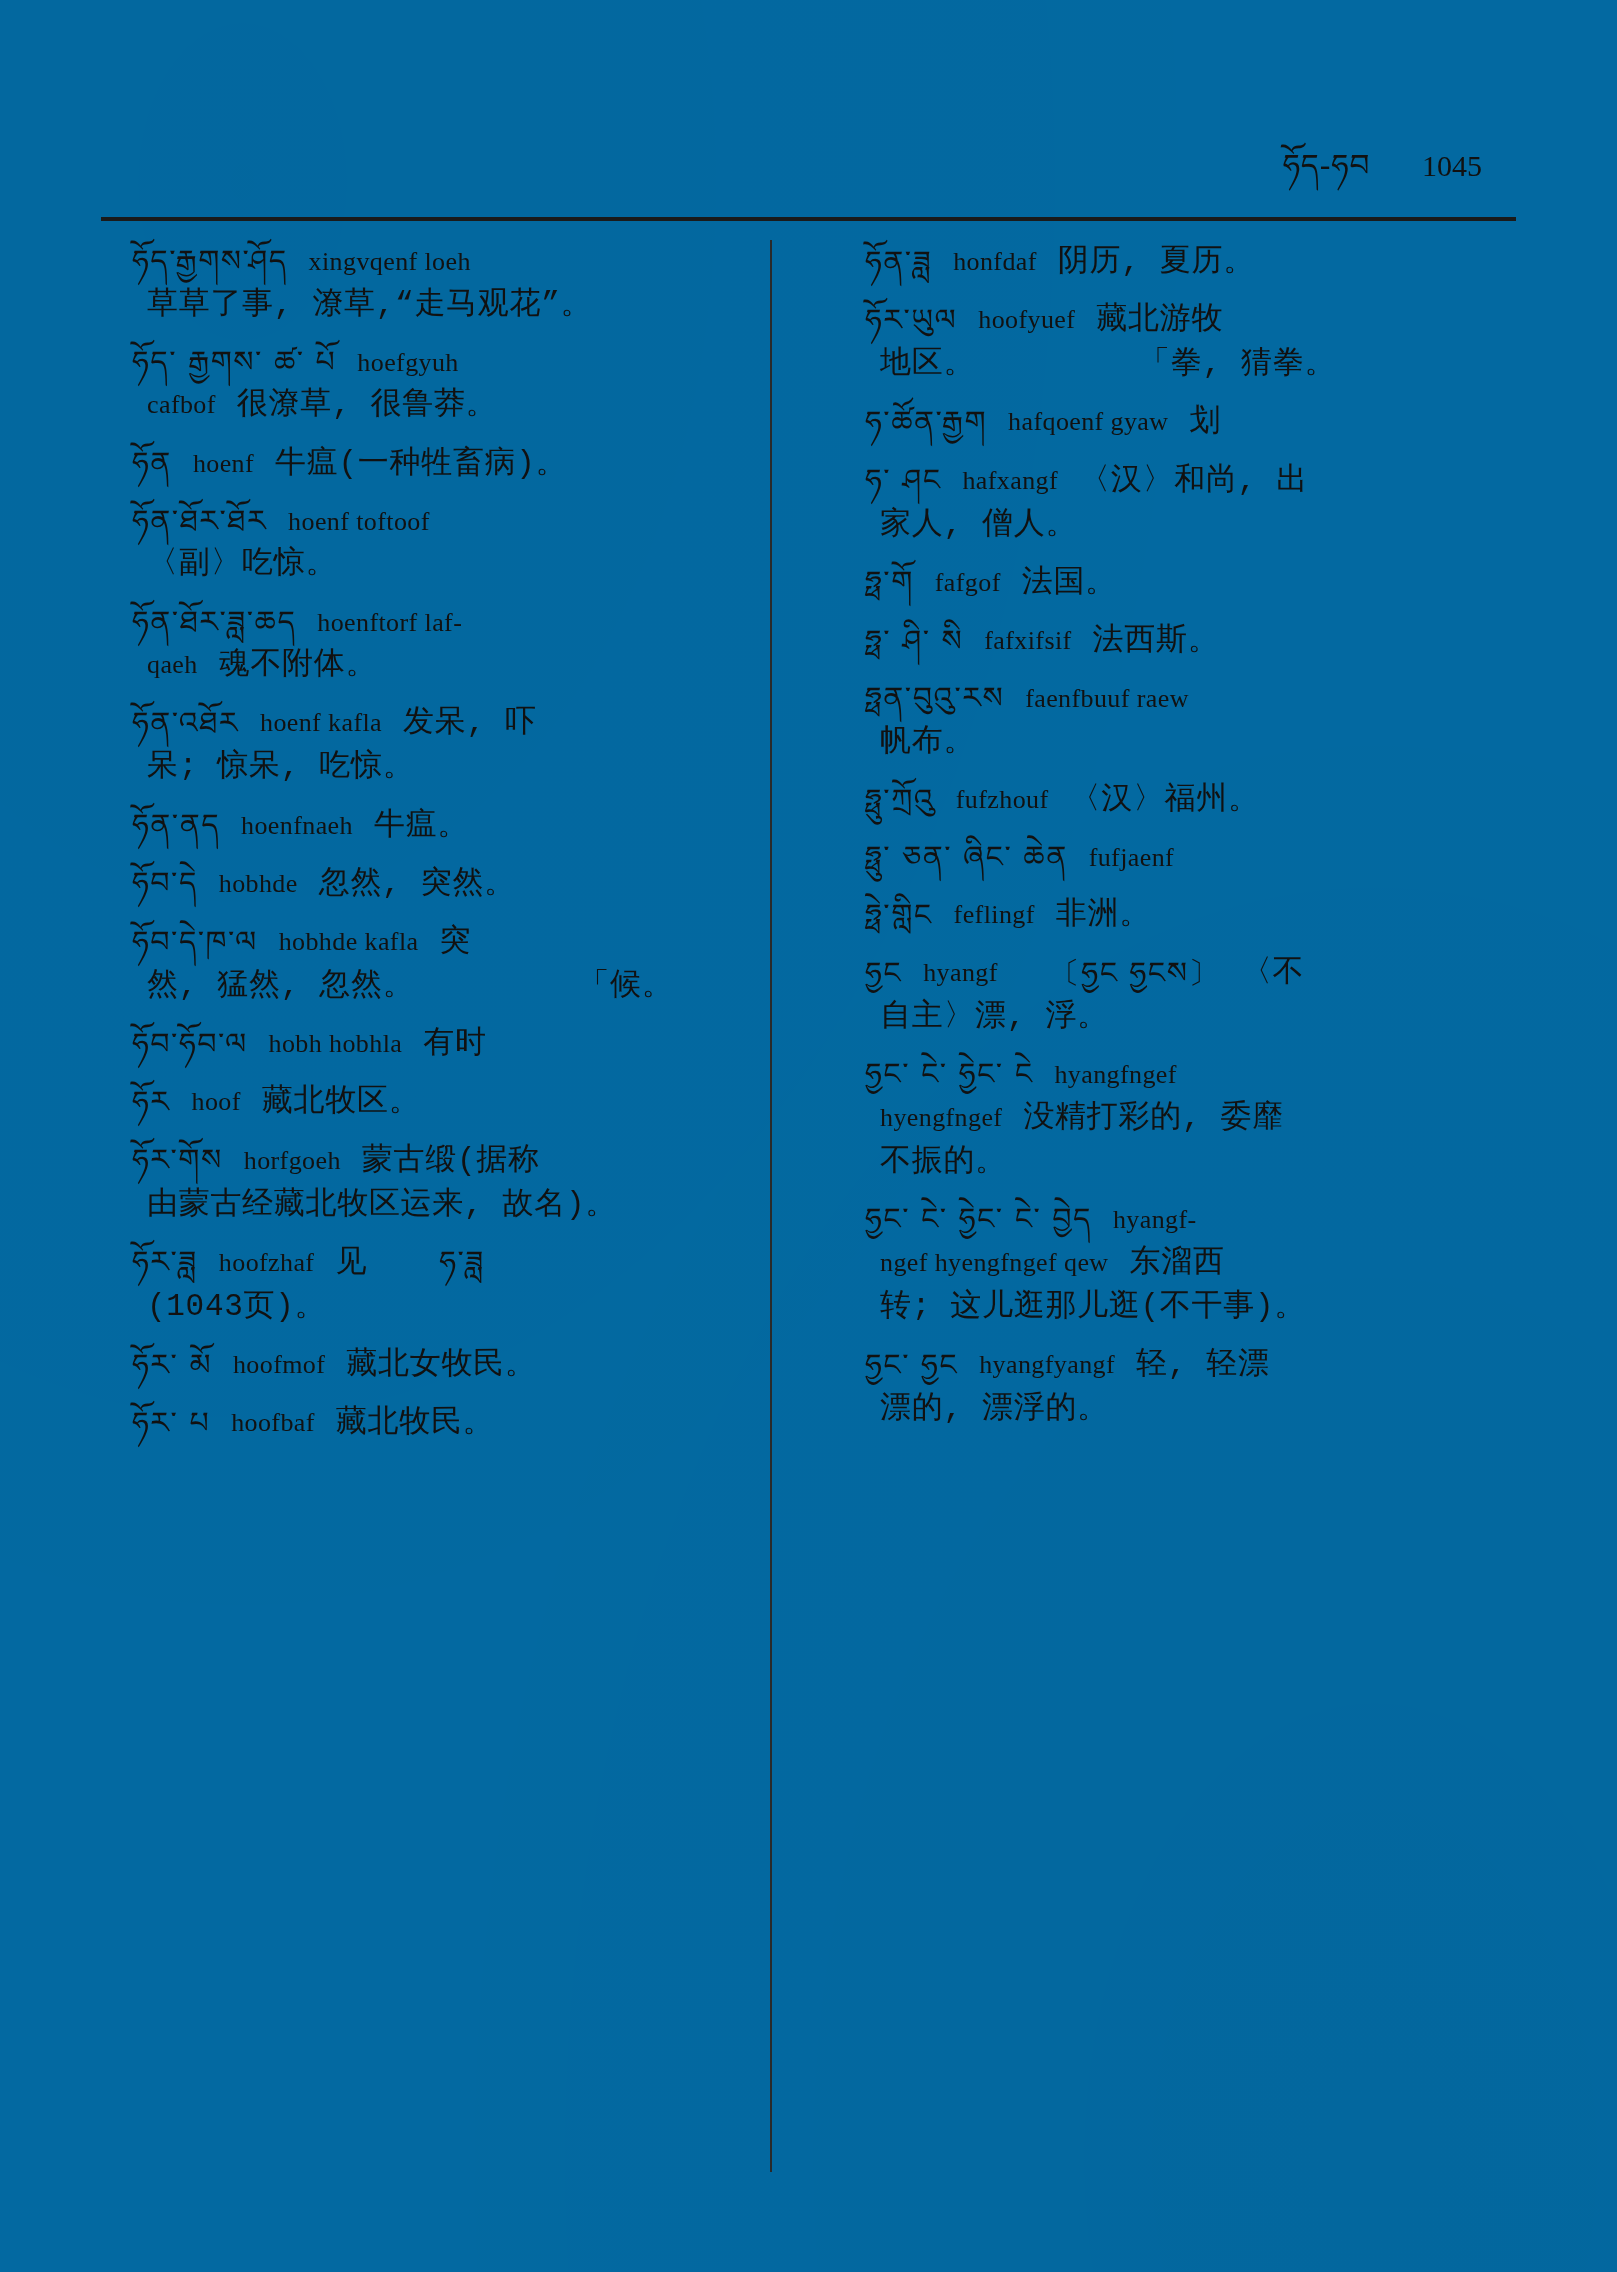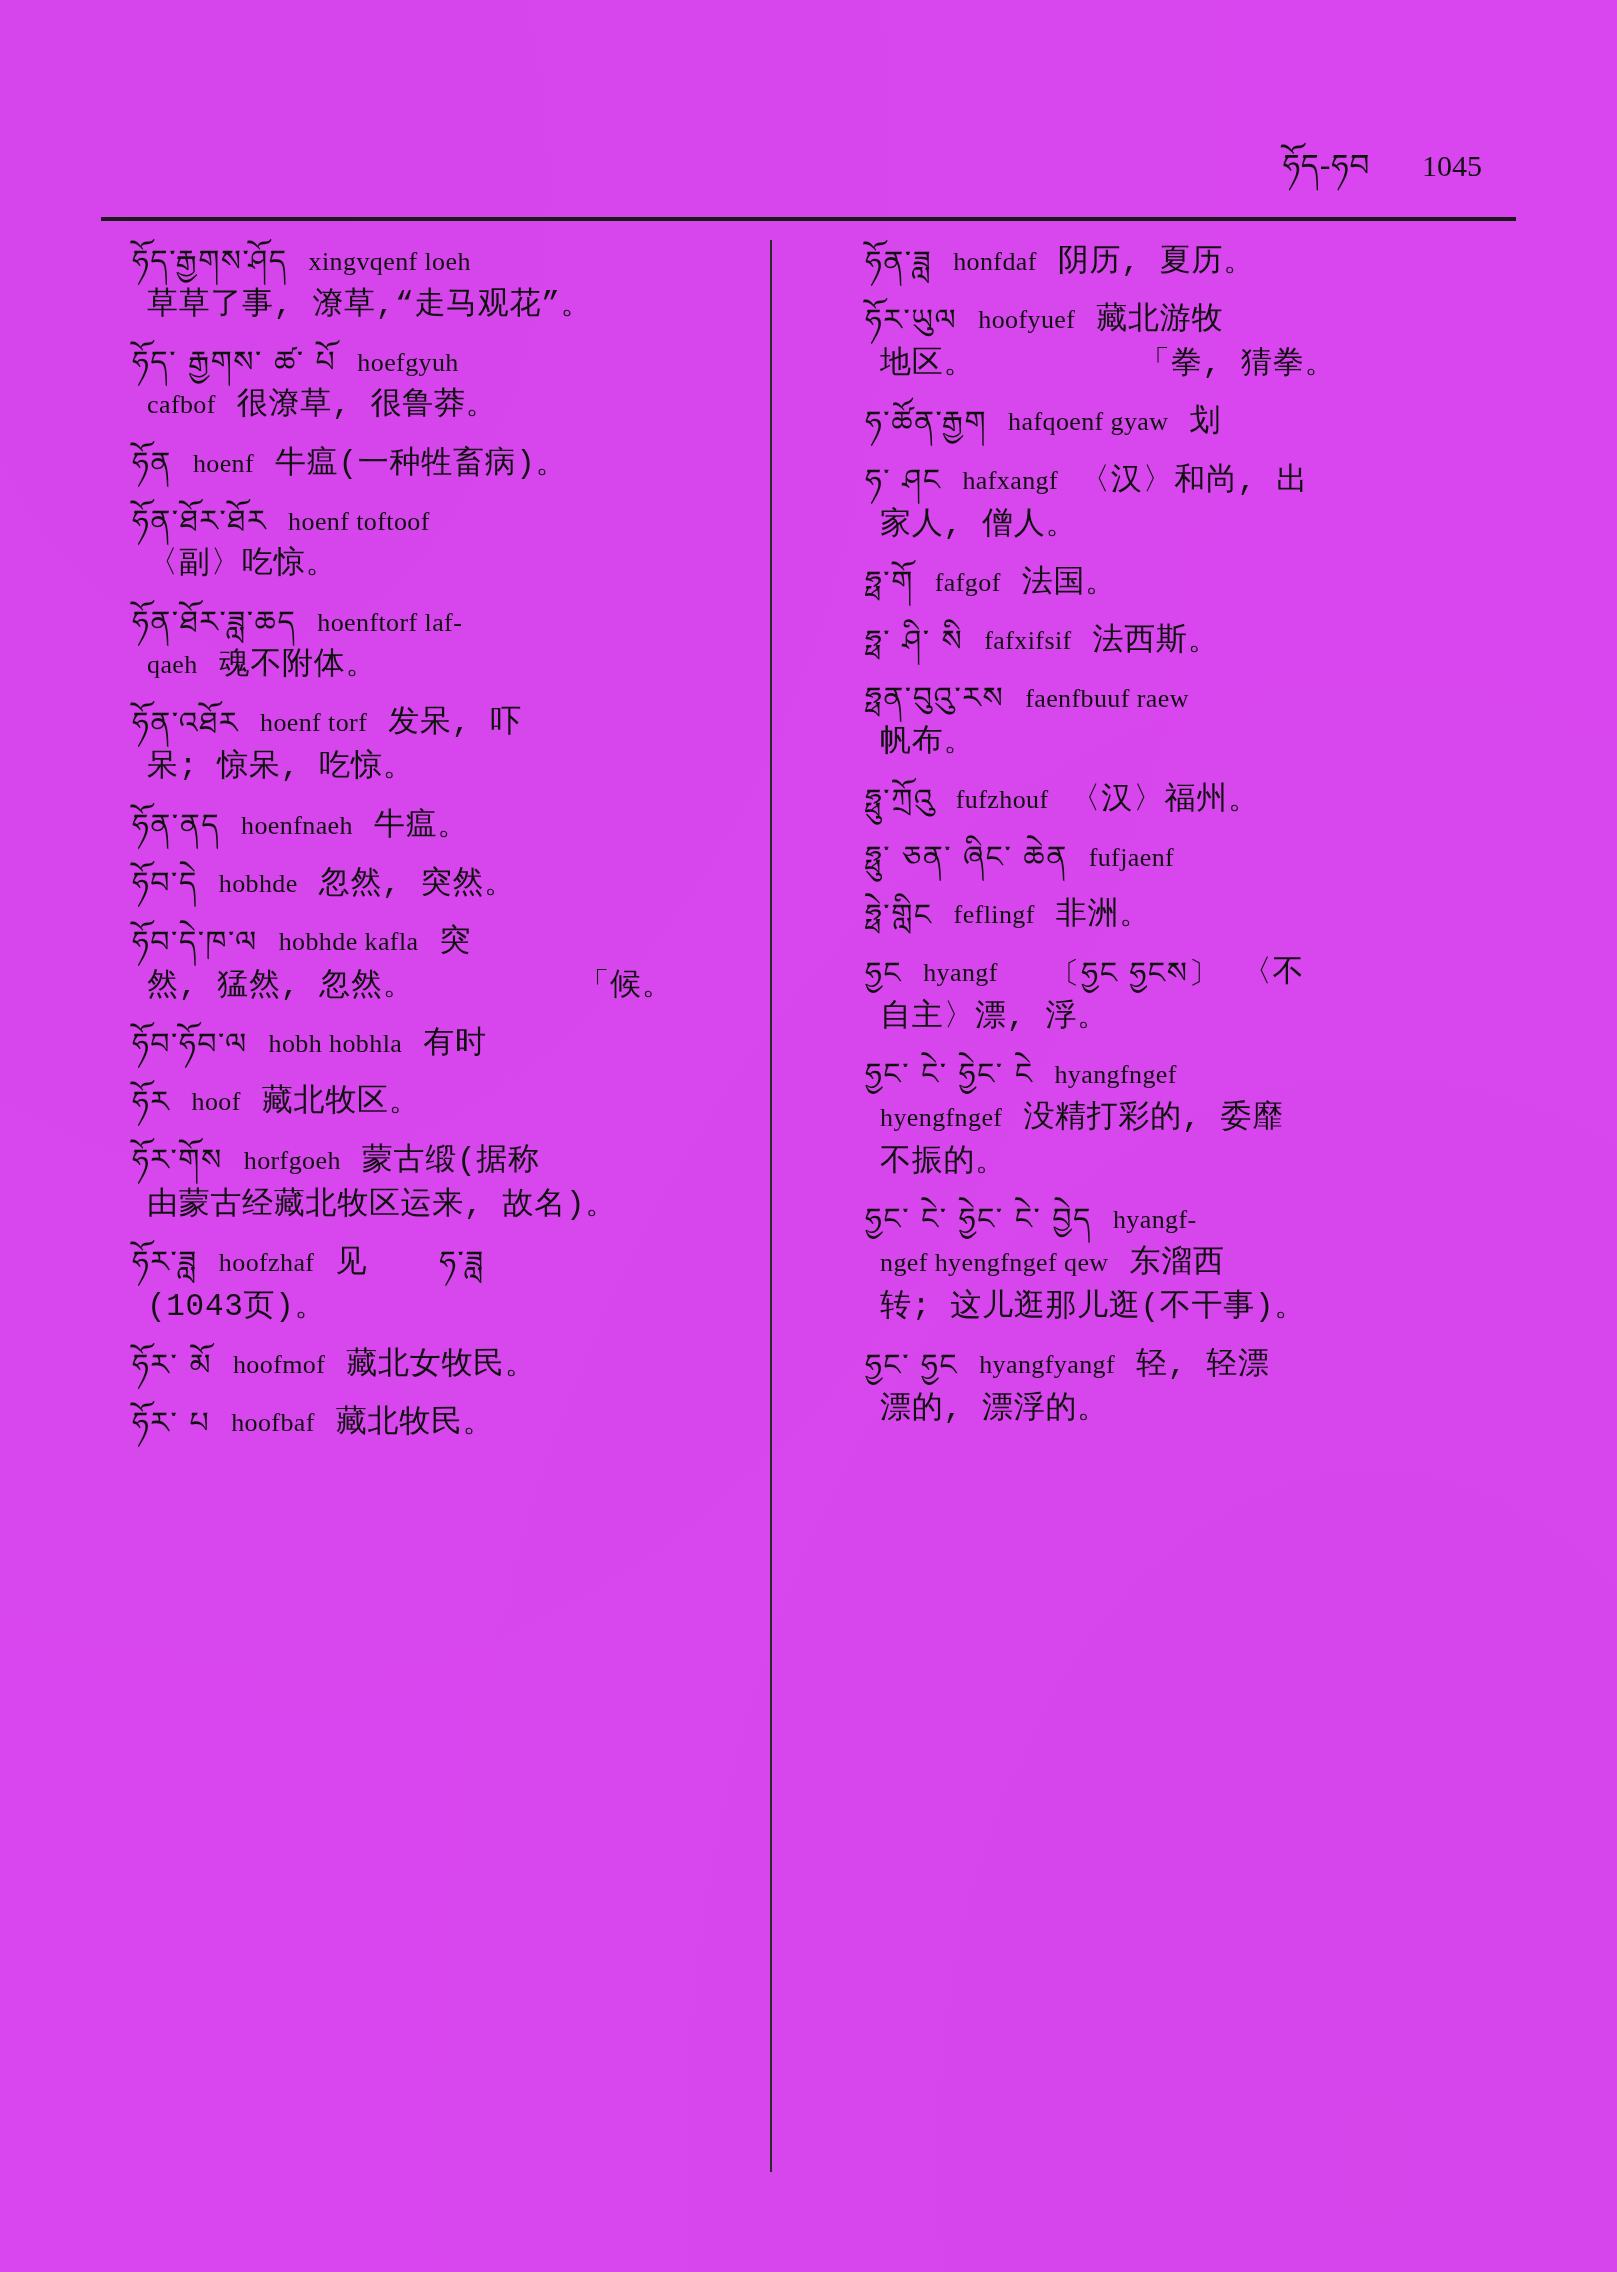--- a/index.html
+++ b/index.html
@@ -12,21 +12,21 @@
     height: 2273px;
     font-family: "Liberation Serif", serif;
     color: #111;
     position: relative;
     overflow: hidden;
   }
   .page {
     position: relative;
     width: 1617px;
     height: 2273px;
-    background: #d946ef;
+    background: #0369a1;
     padding: 0;
     box-sizing: border-box;
   }
   
   .page::before {
     content: "";
     position: absolute;
     inset: 0;
     background:
       radial-gradient(ellipse at 15% 8%, rgba(0,0,0,0.015), rgba(0,0,0,0) 60%),
@@ -139,21 +139,21 @@
         </div>
         <div class="entry">
           <div class="ln"><span class="tib">ཧོན་ཐོར་ཐོར</span><span class="sp-m"></span><span class="rom">hoenf toftoof</span><span class="sp-m"></span></div>
           <div class="ln indent1"><span class="cn">〈副〉吃惊。</span></div>
         </div>
         <div class="entry">
           <div class="ln"><span class="tib">ཧོན་ཐོར་ཟླ་ཆད</span><span class="sp-m"></span><span class="rom">hoenftorf laf-</span><span class="sp-m"></span></div>
           <div class="ln indent1"><span class="rom">qaeh</span><span class="sp-m"></span><span class="cn">魂不附体。</span></div>
         </div>
         <div class="entry">
-          <div class="ln"><span class="tib">ཧོན་འཐོར</span><span class="sp-m"></span><span class="rom">hoenf torf</span><span class="sp-m"></span><span class="cn">发呆, 吓</span></div>
+          <div class="ln"><span class="tib">ཧོན་འཐོར</span><span class="sp-m"></span><span class="rom">hoenf kafla</span><span class="sp-m"></span><span class="cn">发呆, 吓</span></div>
           <div class="ln indent1"><span class="cn">呆; 惊呆, 吃惊。</span></div>
         </div>
         <div class="entry">
           <div class="ln"><span class="tib">ཧོན་ནད</span><span class="sp-m"></span><span class="rom">hoenfnaeh</span><span class="sp-m"></span><span class="cn">牛瘟。</span></div>
         </div>
         <div class="entry">
           <div class="ln"><span class="tib">ཧོབ་དེ</span><span class="sp-m"></span><span class="rom">hobhde</span><span class="sp-m"></span><span class="cn">忽然, 突然。</span></div>
         </div>
         <div class="entry">
           <div class="ln"><span class="tib">ཧོབ་དེ་ཁ་ལ</span><span class="sp-m"></span><span class="rom">hobhde kafla</span><span class="sp-m"></span><span class="cn">突</span></div>

